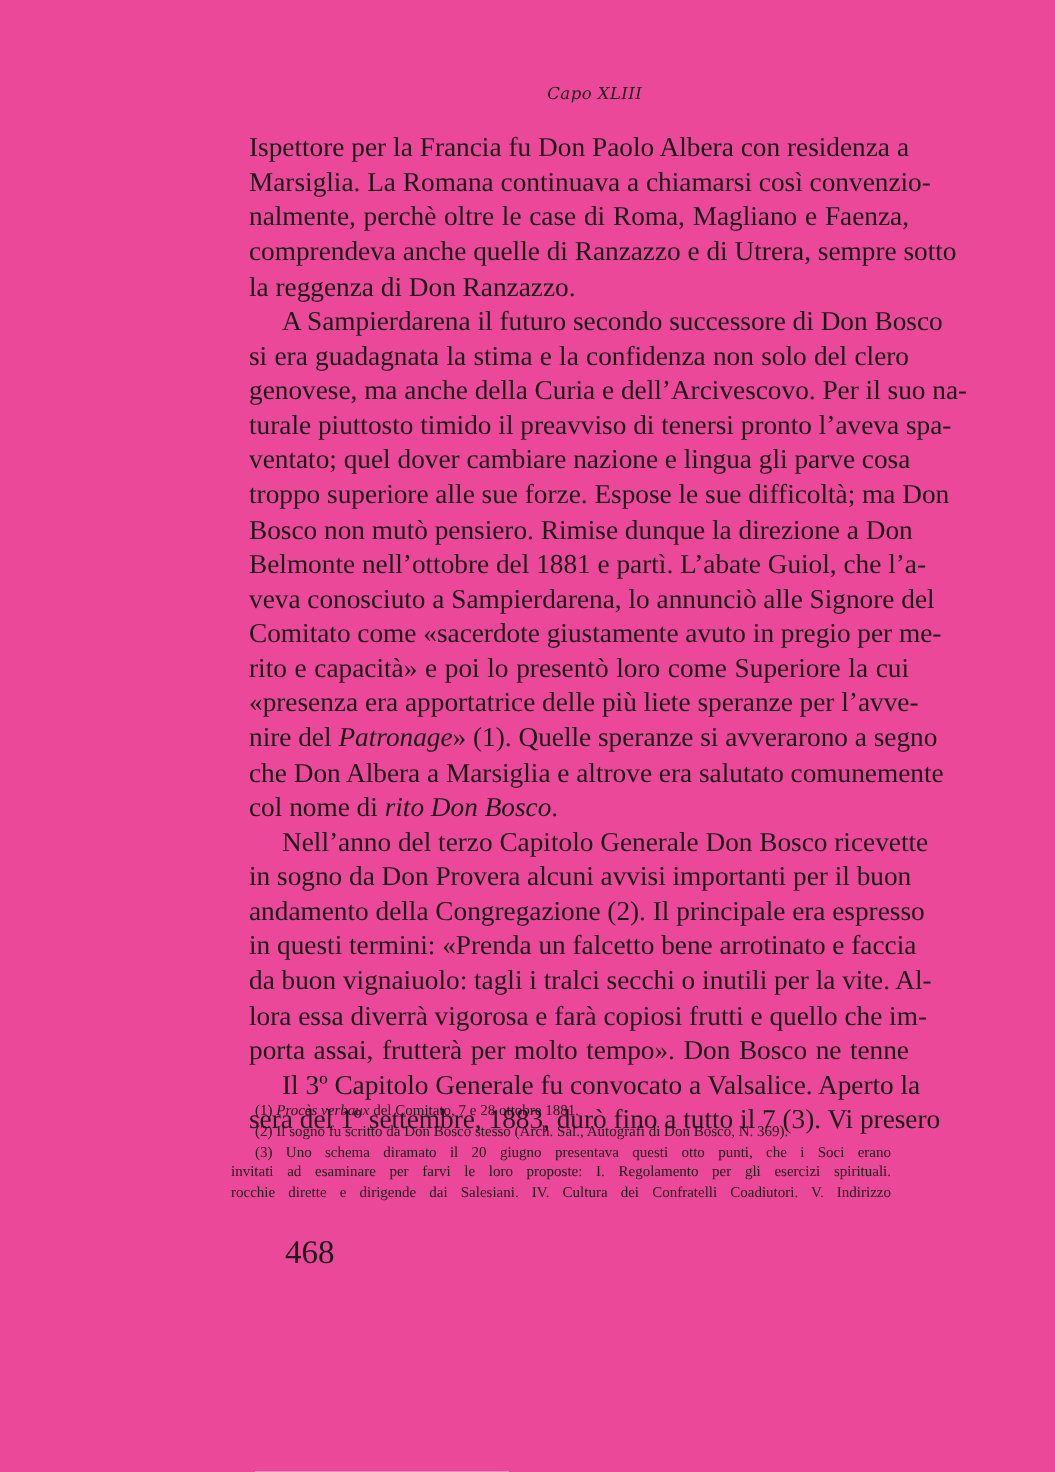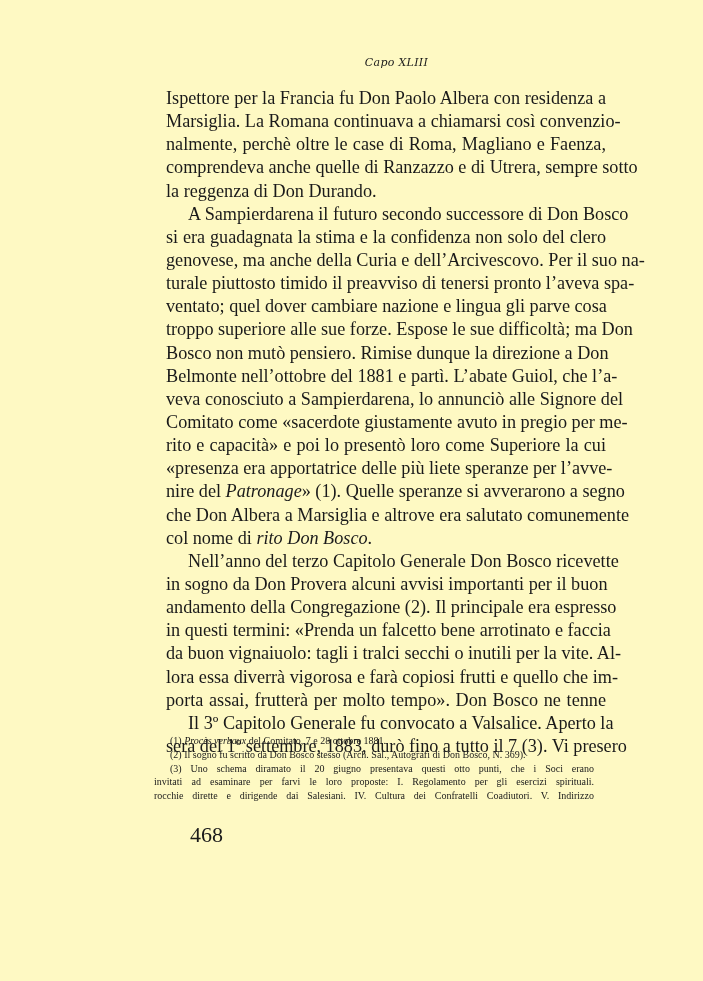--- a/index.html
+++ b/index.html
@@ -1,17 +1,17 @@
 <!DOCTYPE html>
 <html><head>
 <meta charset="utf-8">
 <style>
   html, body { margin: 0; padding: 0; background: #ffffff; }
   body { width: 703px; height: 981px; position: relative; overflow: hidden; color: #1a1a1a; }
-  .page { position: absolute; left: 0; top: 0; width: 703px; height: 981px; background: #fef9c3; }
+  .page { position: absolute; left: 0; top: 0; width: 703px; height: 981px; background: #ec4899; }
   .running-head {
     position: absolute; top: 56px; left: 0; width: 703px; text-align: center;
     font-family: "DejaVu Serif", "Liberation Serif", serif; font-style: italic;
     font-size: 11px; letter-spacing: 0.3px; padding-left: 90px; box-sizing: border-box;
   }
   .body-text {
     position: absolute; left: 166px; top: 87px; width: 440px;
     font-family: "Liberation Serif", serif; font-size: 18.2px; line-height: 23.15px;
   }
   .line { display: block; white-space: nowrap; text-align: justify; text-align-last: justify; height: 23.15px; }
@@ -34,21 +34,21 @@
 <body>
 
 <div class="page">
   <div class="running-head">Capo XLIII</div>
 
   <div class="body-text" id="body-text">
       <span class="line">Ispettore per la Francia fu Don Paolo Albera con residenza a</span>
       <span class="line">Marsiglia. La Romana continuava a chiamarsi così convenzio-</span>
       <span class="line">nalmente, perchè oltre le case di Roma, Magliano e Faenza,</span>
       <span class="line">comprendeva anche quelle di Ranzazzo e di Utrera, sempre sotto</span>
-      <span class="line last">la reggenza di Don Durando.</span>
+      <span class="line last">la reggenza di Don Ranzazzo.</span>
       <span class="line indent">A Sampierdarena il futuro secondo successore di Don Bosco</span>
       <span class="line">si era guadagnata la stima e la confidenza non solo del clero</span>
       <span class="line">genovese, ma anche della Curia e dell’Arcivescovo. Per il suo na-</span>
       <span class="line">turale piuttosto timido il preavviso di tenersi pronto l’aveva spa-</span>
       <span class="line">ventato; quel dover cambiare nazione e lingua gli parve cosa</span>
       <span class="line">troppo superiore alle sue forze. Espose le sue difficoltà; ma Don</span>
       <span class="line">Bosco non mutò pensiero. Rimise dunque la direzione a Don</span>
       <span class="line">Belmonte nell’ottobre del 1881 e partì. L’abate Guiol, che l’a-</span>
       <span class="line">veva conosciuto a Sampierdarena, lo annunciò alle Signore del</span>
       <span class="line">Comitato come «sacerdote giustamente avuto in pregio per me-</span>

